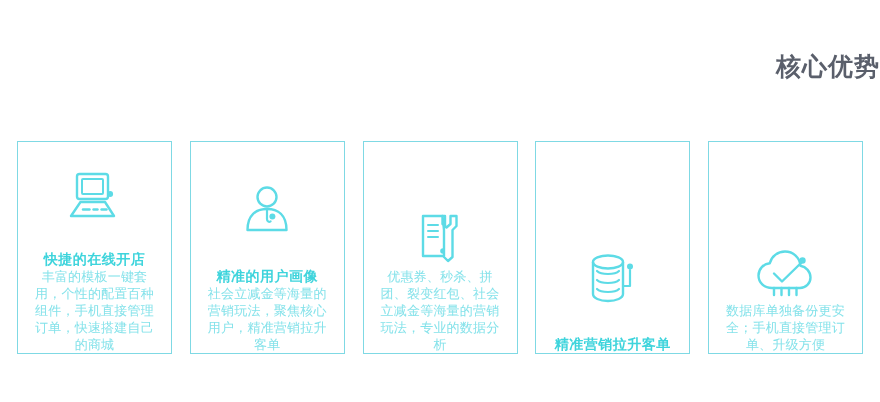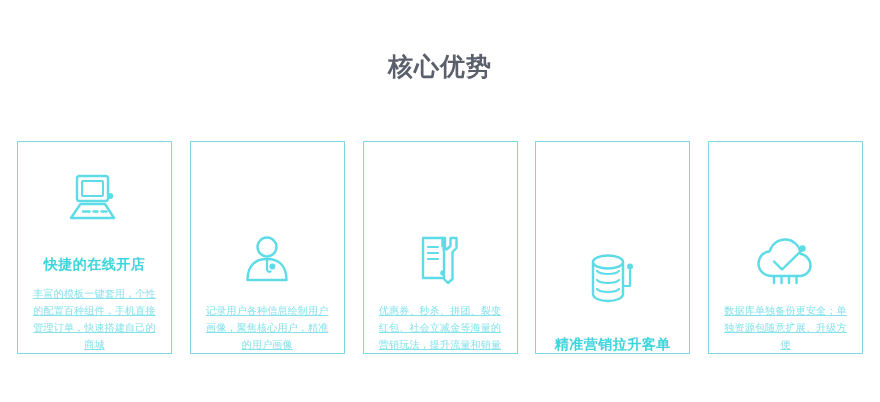--- a/index.html
+++ b/index.html
@@ -17,21 +17,21 @@
     position: relative;
     width: 880px;
     height: 402px;
     box-sizing: border-box;
   }
   .section-title {
     position: absolute;
     top: 50px;
     left: 0;
     width: 880px;
-    text-align: center;
+    text-align: right;
     font-size: 25px;
     font-weight: bold;
     color: #5a5f6b;
     letter-spacing: 1px;
     line-height: 34px;
   }
   .cards {
     position: absolute;
     top: 141px;
     left: 17px;
@@ -63,28 +63,26 @@
   .card-title {
     margin-top: 27px;
     font-size: 14px;
     font-weight: bold;
     color: #3ed4dc;
     line-height: 18px;
     letter-spacing: 0.5px;
     text-align: center;
   }
   .card-desc {
-    margin-top: 12px;
     width: 131px;
-    font-size: 10px;
+    font-size: 13px;
     color: #84e2ea;
     line-height: 17px;
     text-align: center;
     letter-spacing: 0.2px;
-    text-decoration: underline;
   }
 </style>
 </head>
 <body>
 
 <div class="page">
 
   <div class="section-title">核心优势</div>
 
   <div class="cards">
@@ -107,35 +105,36 @@
 
     <div class="card">
       <div class="card-icon">
         <svg width="54" height="52" viewBox="0 0 54 52" fill="none" xmlns="http://www.w3.org/2000/svg">
           <circle cx="27" cy="12" r="9.5" stroke="#5ddbe6" stroke-width="2.4"></circle>
           <path d="M7.5 45 C7.5 30 16 24 27 24 C38 24 46.5 30 46.5 45 Z" stroke="#5ddbe6" stroke-width="2.4" stroke-linejoin="round"></path>
           <path d="M27 24 L27 34 C27 36.2 28.8 37.4 30.6 36.4" stroke="#5ddbe6" stroke-width="2.2" stroke-linecap="round"></path>
           <circle cx="32.4" cy="31.4" r="3" fill="#5ddbe6"></circle>
         </svg>
       </div>
-      <div class="card-desc">记录用户各种信息绘制用户画像，聚焦核心用户，精准的用户画像</div>
+      <div class="card-title">精准的用户画像</div>
+      <div class="card-desc">社会立减金等海量的营销玩法，聚焦核心用户，精准营销拉升客单</div>
     </div>
 
     <div class="card">
       <div class="card-icon">
         <svg width="54" height="52" viewBox="0 0 54 52" fill="none" xmlns="http://www.w3.org/2000/svg">
           <path d="M10 3 H32 V43 H10 Z" stroke="#5ddbe6" stroke-width="2.4" stroke-linejoin="round"></path>
           <line x1="15" y1="12" x2="25" y2="12" stroke="#5ddbe6" stroke-width="2" stroke-linecap="round"></line>
           <line x1="15" y1="18" x2="25" y2="18" stroke="#5ddbe6" stroke-width="2" stroke-linecap="round"></line>
           <line x1="15" y1="24" x2="25" y2="24" stroke="#5ddbe6" stroke-width="2" stroke-linecap="round"></line>
           <circle cx="30" cy="38" r="2.8" fill="#5ddbe6"></circle>
           <path d="M29.5 3 L29.5 11 L33.5 14.5 L37.5 11 L37.5 3 L43.5 3 L43.5 13 L39.5 17 L39.5 44 L35 48 L31 44 L31 17 Z" stroke="#5ddbe6" stroke-width="2.4" stroke-linejoin="round" fill="#ffffff"></path>
         </svg>
       </div>
-      <div class="card-desc">优惠券、秒杀、拼团、裂变红包、社会立减金等海量的营销玩法，提升流量和销量</div>
+      <div class="card-desc">优惠券、秒杀、拼团、裂变红包、社会立减金等海量的营销玩法，专业的数据分析</div>
     </div>
 
     <div class="card">
       <div class="card-icon">
         <svg width="56" height="52" viewBox="0 0 56 52" fill="none" xmlns="http://www.w3.org/2000/svg">
           <path d="M8 9 V41 C8 45 14.5 48 23 48 C31.5 48 38 45 38 41 V9" stroke="#5ddbe6" stroke-width="2.4" stroke-linejoin="round"></path>
           <ellipse cx="23" cy="9" rx="15" ry="6.5" stroke="#5ddbe6" stroke-width="2.4"></ellipse>
           <path d="M12 18 C16 22 30 22 34 18" stroke="#5ddbe6" stroke-width="2.2" stroke-linecap="round"></path>
           <path d="M12 27 C16 31 30 31 34 27" stroke="#5ddbe6" stroke-width="2.2" stroke-linecap="round"></path>
           <path d="M12 36 C16 40 30 40 34 36" stroke="#5ddbe6" stroke-width="2.2" stroke-linecap="round"></path>
@@ -151,17 +150,17 @@
         <svg width="62" height="52" viewBox="0 0 62 52" fill="none" xmlns="http://www.w3.org/2000/svg">
           <path d="M17 41 C9 41 3.5 35.5 3.5 28.5 C3.5 22 8.5 16.8 14.8 16.2 C16.5 9.5 22.6 4.5 30 4.5 C38.2 4.5 44.9 10.8 45.4 18.8 C51.2 19.8 55.5 24.7 55.5 30.6 C55.5 36.4 50.8 41 45 41 Z" stroke="#5ddbe6" stroke-width="2.4" stroke-linejoin="round"></path>
           <path d="M19 26.5 L27 34.5 L46 16" stroke="#5ddbe6" stroke-width="2.4" stroke-linecap="round" stroke-linejoin="round"></path>
           <circle cx="47.5" cy="13.5" r="3.2" fill="#5ddbe6"></circle>
           <line x1="19" y1="41" x2="19" y2="48" stroke="#5ddbe6" stroke-width="2.4" stroke-linecap="round"></line>
           <line x1="26.5" y1="41" x2="26.5" y2="48" stroke="#5ddbe6" stroke-width="2.4" stroke-linecap="round"></line>
           <line x1="34" y1="41" x2="34" y2="48" stroke="#5ddbe6" stroke-width="2.4" stroke-linecap="round"></line>
           <line x1="41.5" y1="41" x2="41.5" y2="48" stroke="#5ddbe6" stroke-width="2.4" stroke-linecap="round"></line>
         </svg>
       </div>
-      <div class="card-desc">数据库单独备份更安全；单独资源包随意扩展、升级方便</div>
+      <div class="card-desc">数据库单独备份更安全；手机直接管理订单、升级方便</div>
     </div>
 
   </div>
 </div>
 
 </body></html>

